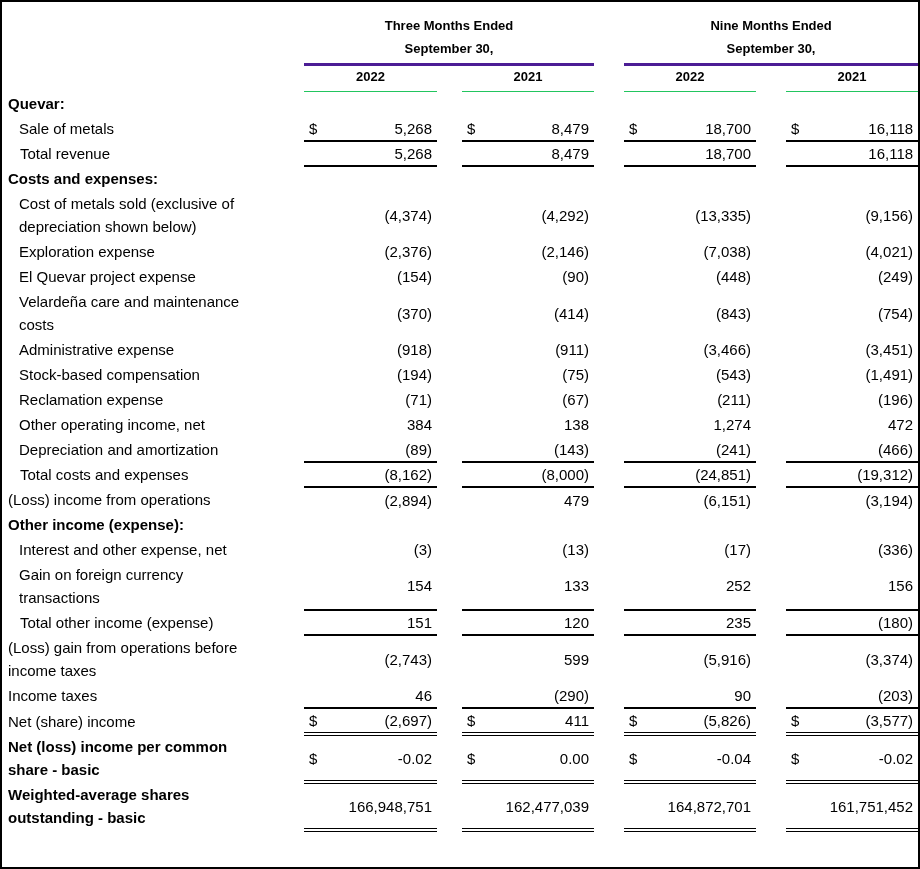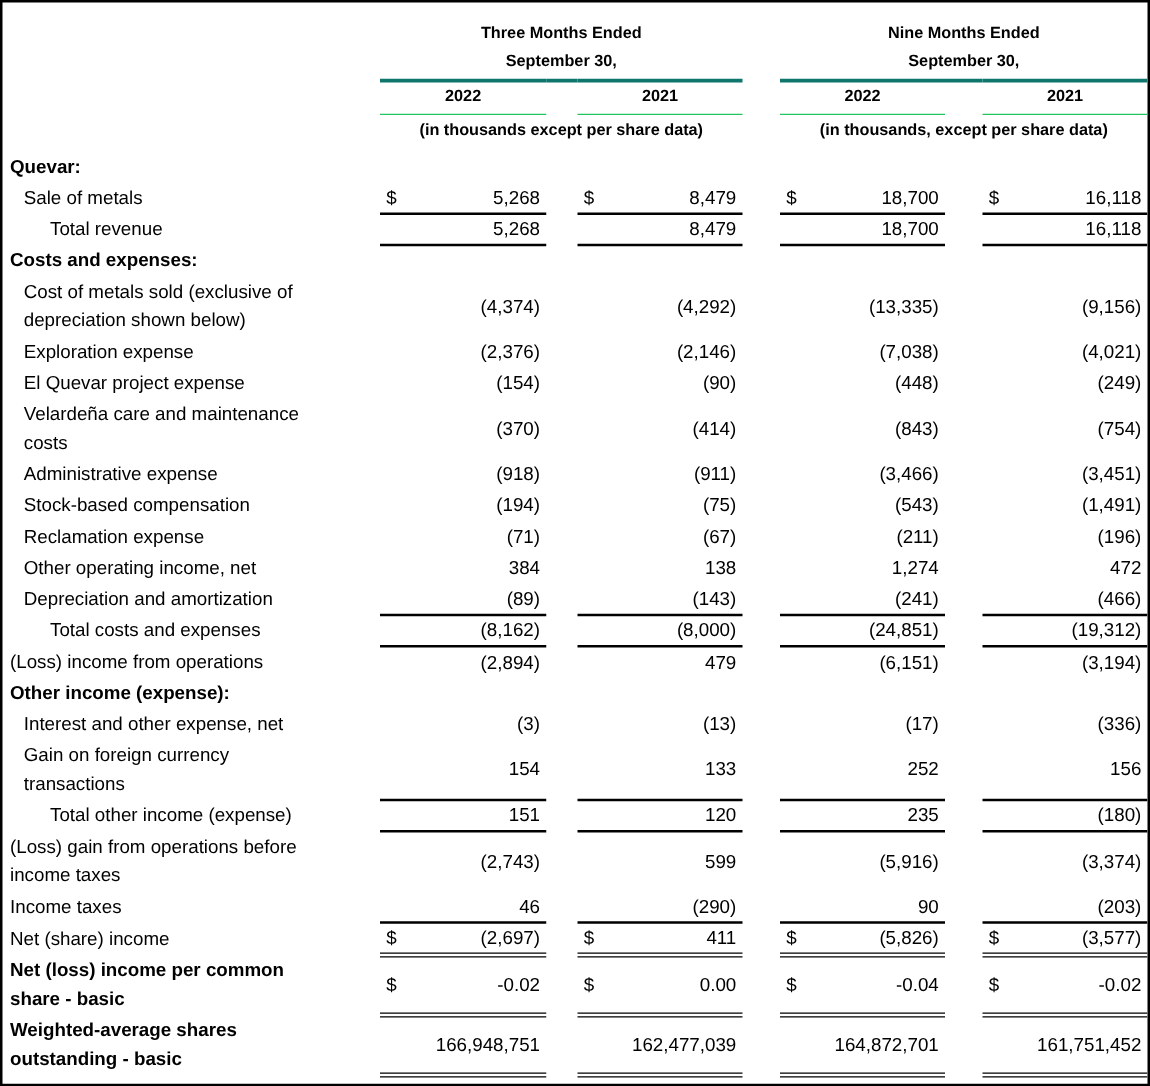--- a/index.html
+++ b/index.html
@@ -16,33 +16,33 @@
     table-layout: fixed;
     width: 916px;
     margin-top: 8px;
   }
   td { padding: 0; vertical-align: middle; line-height: 23px; }
 
   
   thead td.hc { text-align: center; font-weight: bold; font-size: 13px; line-height: 17px; }
   tr.h-period { height: 30px; }
   tr.h-date   { height: 24px; }
-  tr.h-date td.hc { border-bottom: 3px solid #0f766e; padding-bottom: 5px; }
+  tr.h-date td.hc { border-bottom: 3px solid #4c1d95; padding-bottom: 5px; }
   tr.h-year   { height: 27px; }
   tr.h-year td.hc { border-bottom: 1px solid #22c55e; padding-bottom: 3px; }
   tr.h-note   { height: 30px; }
   tr.h-note td.hc { padding-bottom: 6px; }
 
   
   tbody tr { height: 25px; }
   tbody tr.tall { height: 48px; }
   td.label { font-size: 15px; padding-right: 4px; }
   td.ind0 { padding-left: 6px; }
   td.ind1 { padding-left: 17px; }
-  td.ind2 { padding-left: 38px; }
+  td.ind2 { padding-left: 18px; }
   .bold { font-weight: bold; }
   td.num { font-size: 15px; }
   td.num .cf { display: flex; justify-content: space-between; align-items: baseline; padding: 0 5px; }
   td.num .dollar { text-align: left; }
   td.num .val { text-align: right; }
   td.u1 { border-bottom: 2px solid #000; }
   td.u2 { border-bottom: 4px double #000; }
 </style>
 </head>
 <body>
@@ -74,26 +74,20 @@
     <tr class="h-year">
       <td></td>
       <td class="hc">2022</td>
       <td></td>
       <td class="hc">2021</td>
       <td></td>
       <td class="hc">2022</td>
       <td></td>
       <td class="hc">2021</td>
     </tr>
-    <tr class="h-note">
-      <td></td>
-      <td colspan="3" class="hc">(in thousands except per share data)</td>
-      <td></td>
-      <td colspan="3" class="hc">(in thousands, except per share data)</td>
-    </tr>
   </thead>
   <tbody>
       <tr>
         <td class="label ind0 bold">Quevar:</td>
         <td colspan="7"></td>
       </tr>
       <tr>
         <td class="label ind1">Sale of metals</td>
         <td class="num u1">
           <div class="cf">

